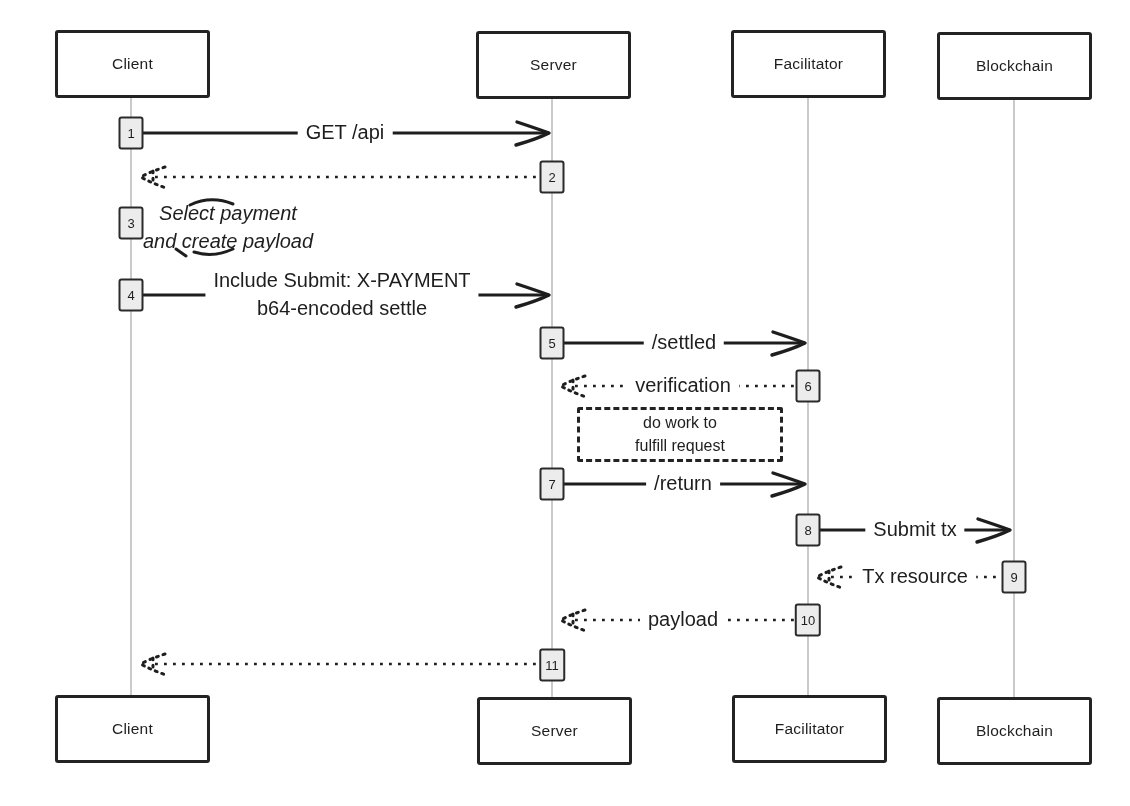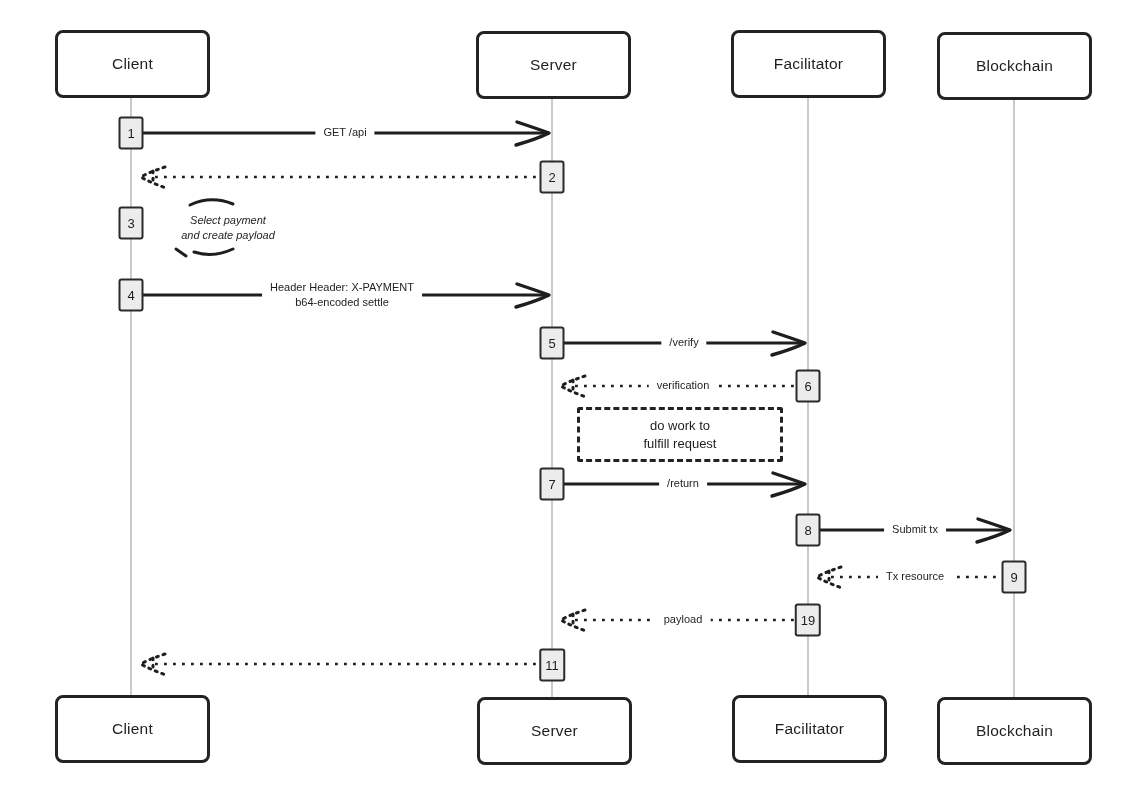--- a/index.html
+++ b/index.html
@@ -2,40 +2,40 @@
 <html><head>
 <meta charset="utf-8">
 <style>
   html,body{margin:0;padding:0;background:#fff;}
   .stage{
     position:relative;width:1130px;height:806px;background:#ffffff;overflow:hidden;
     font-family:"Liberation Sans","DejaVu Sans",sans-serif;color:#1e1e1e;
   }
   .layer{position:absolute;left:0;top:0;width:1130px;height:806px;}
   .actor{
-    position:absolute;width:149px;height:62px;border:3px solid #232323;border-radius:8px;
+    position:absolute;width:149px;height:62px;border:3px solid #232323;border-radius:3px;
     background:#fff;display:flex;align-items:center;justify-content:center;
     font-size:15.5px;letter-spacing:.2px;z-index:3;
   }
   .chip{
     position:absolute;transform:translate(-50%,-50%);min-width:13px;height:21px;
     padding:4px 4px;background:#ececec;border:2.5px solid #2a2a2a;border-radius:3px;
     display:flex;align-items:center;justify-content:center;
     font-size:13px;line-height:1;z-index:4;
   }
   .msg{
     position:absolute;transform:translate(-50%,-50%);background:#fff;padding:1px 8px;
-    font-size:11px;line-height:1.38;white-space:nowrap;text-align:center;z-index:2;
+    font-size:20px;line-height:1.38;white-space:nowrap;text-align:center;z-index:2;
   }
   .msg.note{background:transparent;font-style:italic;}
   .workbox{
     position:absolute;left:577px;top:407px;width:200px;height:49px;
     border:3px dashed #232323;border-radius:2px;background:#fff;
     display:flex;flex-direction:column;align-items:center;justify-content:center;
-    font-size:13px;line-height:1.38;text-align:center;z-index:2;
+    font-size:16px;line-height:1.38;text-align:center;z-index:2;
   }
   svg path, svg line{fill:none;}
 </style>
 </head>
 <body>
 
 <div class="stage">
 
   <svg class="layer" viewBox="0 0 1130 806">
 
@@ -132,36 +132,36 @@
 
   <div class="chip" style="left:131px;top:133px">1</div>
   <div class="chip" style="left:552px;top:177px">2</div>
   <div class="chip" style="left:131px;top:223px">3</div>
   <div class="chip" style="left:131px;top:295px">4</div>
   <div class="chip" style="left:552px;top:343px">5</div>
   <div class="chip" style="left:808px;top:386px">6</div>
   <div class="chip" style="left:552px;top:484px">7</div>
   <div class="chip" style="left:808px;top:530px">8</div>
   <div class="chip" style="left:1014px;top:577px">9</div>
-  <div class="chip" style="left:808px;top:620px">19</div>
+  <div class="chip" style="left:808px;top:620px">10</div>
   <div class="chip" style="left:552px;top:665px">11</div>
 
   <div class="msg" style="left:345px;top:133px">GET /api</div>
 
   <div class="msg note" style="left:228px;top:228px">
     <div>Select payment</div>
     <div>and create payload</div>
   </div>
 
   <div class="msg" style="left:342px;top:295px">
-    <div>Header Header: X-PAYMENT</div>
+    <div>Include Submit: X-PAYMENT</div>
     <div>b64-encoded settle</div>
   </div>
 
-  <div class="msg" style="left:684px;top:343px">/verify</div>
+  <div class="msg" style="left:684px;top:343px">/settled</div>
   <div class="msg" style="left:683px;top:386px">verification</div>
 
   <div class="workbox">
     <div>do work to</div>
     <div>fulfill request</div>
   </div>
 
   <div class="msg" style="left:683px;top:484px">/return</div>
   <div class="msg" style="left:915px;top:530px">Submit tx</div>
   <div class="msg" style="left:915px;top:577px">Tx resource</div>

